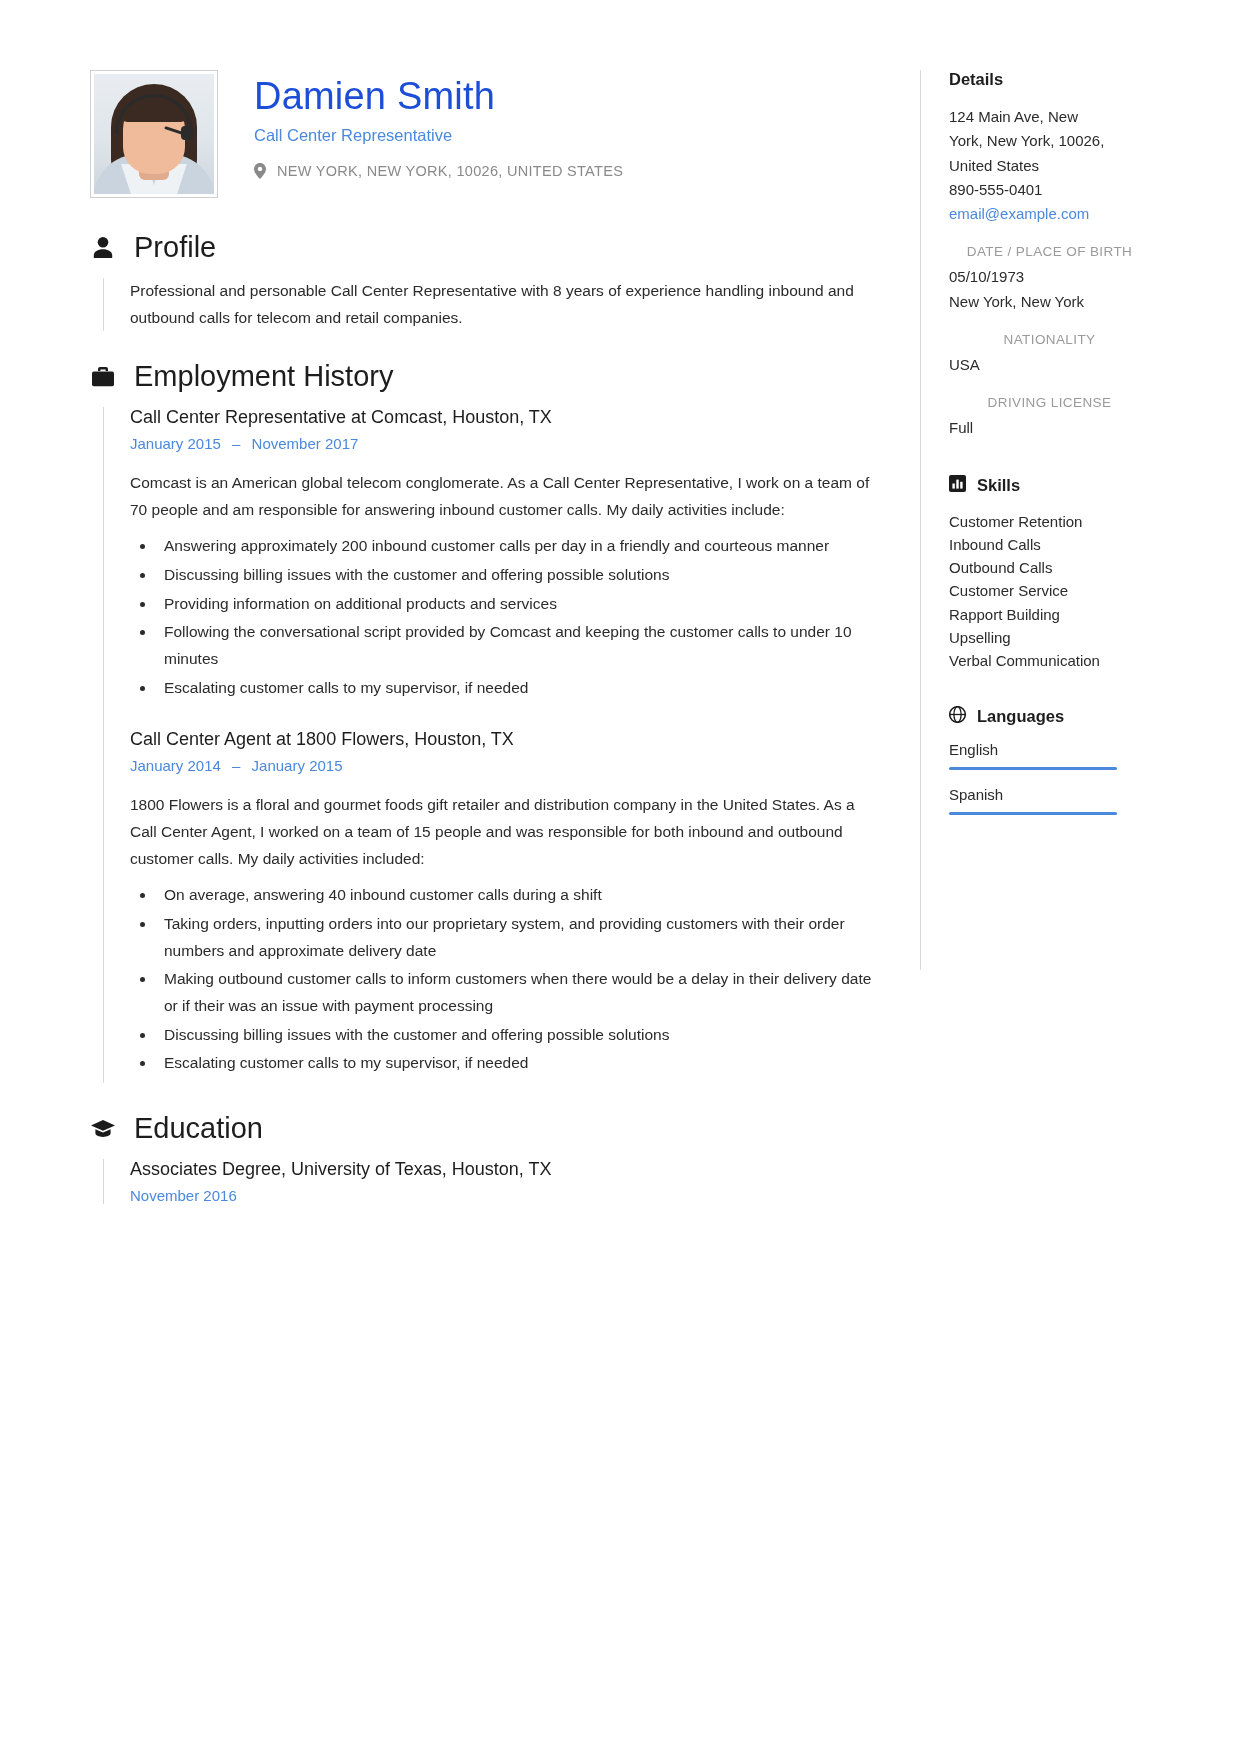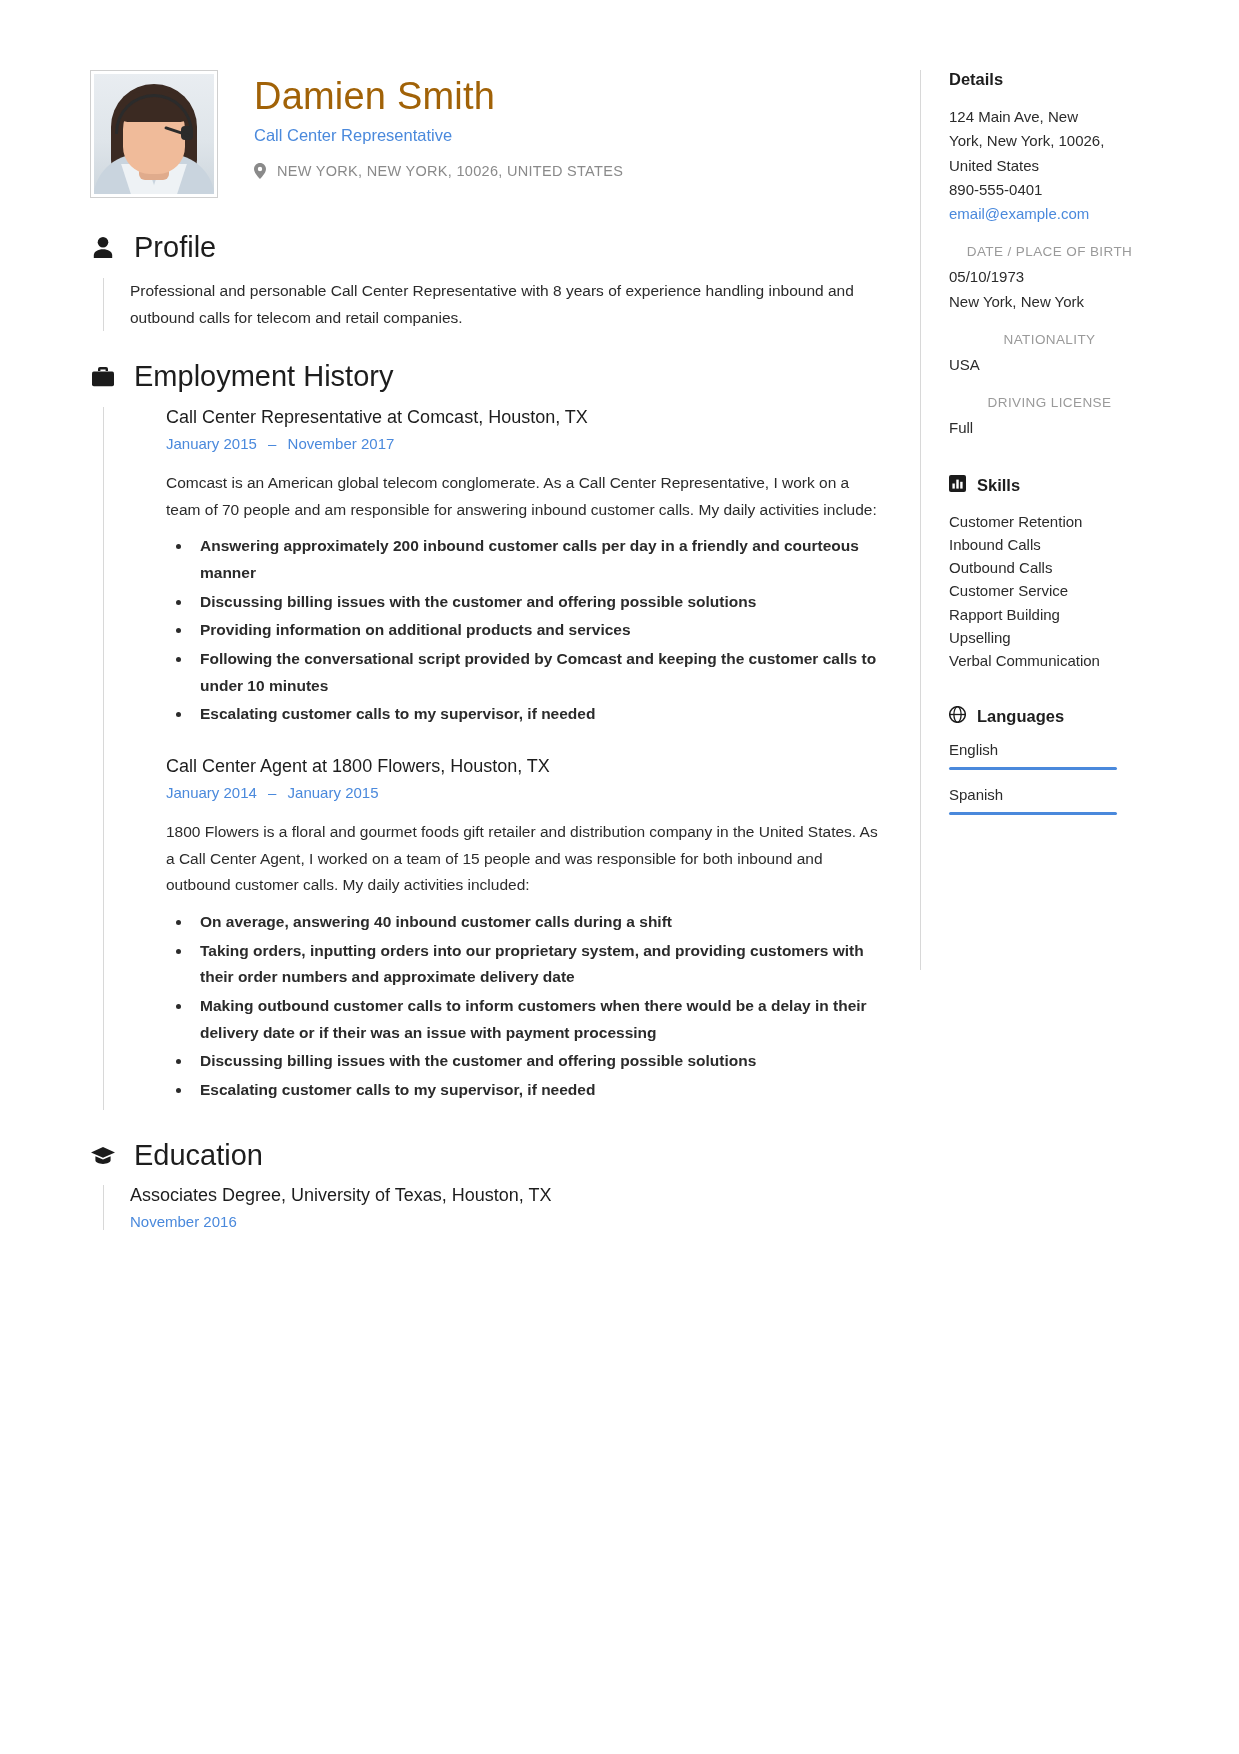--- a/index.html
+++ b/index.html
@@ -94,21 +94,21 @@
   }
   .photo .ear {
     position: absolute; right: 21px; top: 52px; width: 12px; height: 14px;
     background: #2b2b2b; border-radius: 4px;
   }
   .header-text { padding-left: 36px; padding-top: 6px; }
   .name {
     font-size: 38px;
     font-weight: 400;
     letter-spacing: .2px;
-    color: #a16207;
+    color: #1d4ed8;
     margin: 0 0 8px 0;
     line-height: 1.1;
   }
   .role {
     font-size: 16.5px;
     color: #4a89dc;
     margin: 0 0 18px 0;
   }
   .loc-line {
     display: flex;
@@ -139,38 +139,37 @@
     margin-left: 13px;
     border-left: 1px solid #d8d8d8;
     padding-left: 26px;
   }
   .para {
     font-size: 15.5px;
     line-height: 1.72;
     color: #2b2b2b;
     margin: 0;
   }
-  .job { padding-bottom: 26px; margin-left: 36px; }
+  .job { padding-bottom: 26px; }
   .job:last-child { padding-bottom: 4px; }
   .job-title {
     font-size: 18px;
     color: #1d1d1d;
     margin: 0 0 7px 0;
     font-weight: 400;
   }
   .job-dates {
     font-size: 15px;
     color: #4a89dc;
     margin: 0 0 18px 0;
   }
   .job-dates .dash { padding: 0 7px; }
   ul.bullets {
     margin: 10px 0 0 0;
     padding-left: 26px;
-    font-weight: bold;
   }
   ul.bullets li {
     font-size: 15.5px;
     line-height: 1.72;
     color: #2b2b2b;
     margin-bottom: 2px;
     padding-left: 8px;
   }
   .edu-title {
     font-size: 18px;

